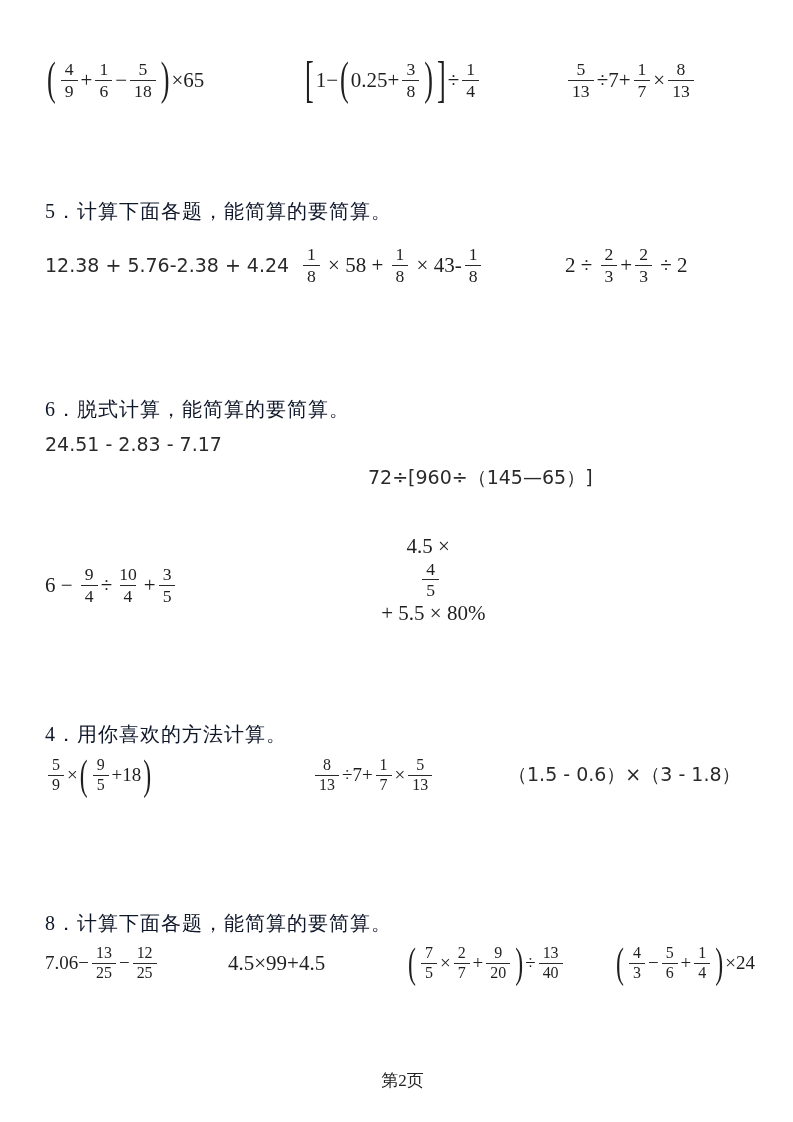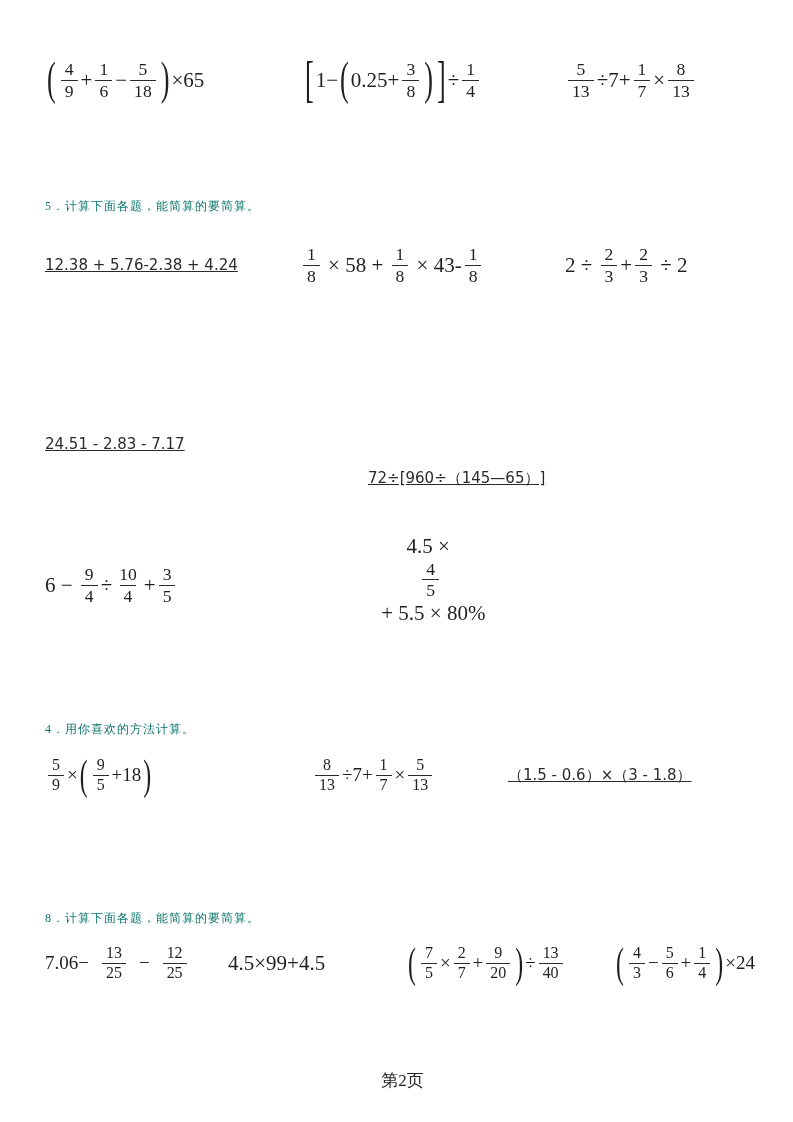--- a/index.html
+++ b/index.html
@@ -13,21 +13,21 @@
   }
   
   .expr{
     position:absolute;
     display:flex;
     align-items:center;
     height:60px;
     white-space:nowrap;
   }
   .expr.serif{font-size:21px;font-family:"Liberation Serif", serif;}
-  .expr.sans{font-size:15px;font-family:"DejaVu Sans", sans-serif;color:#2a2a2a;text-decoration:underline;}
+  .expr.sans{font-size:19px;font-family:"DejaVu Sans", sans-serif;color:#2a2a2a;}
   .expr.small{font-size:19px;}
   .tk{white-space:pre;}
   
   .frac{
     display:inline-flex;
     flex-direction:column;
     align-items:center;
     vertical-align:middle;
     margin:0 3px;
     font-size:0.84em;
@@ -41,22 +41,22 @@
     transform:scaleY(1.75);
     transform-origin:center;
     font-weight:300;
     margin:0 2px;
     font-size:1.25em;
   }
   .bigd.sq{transform:scaleY(1.95);}
   .heading{
     position:absolute;
     left:45px;
-    font-size:12px;
-    color:#0f766e;
+    font-size:20px;
+    color:#0f172a;
     font-family:"Liberation Serif", serif;
     letter-spacing:1px;
   }
   .footer{
     position:absolute;
     left:0;right:0;
     top:1069px;
     text-align:center;
     font-size:17px;
     color:#222222;
@@ -74,21 +74,21 @@
   .pos-h6{top:396px;}
   .pos-q6e1{left:45px;top:430px;height:28px;}
   .pos-q6e2{left:368px;top:430px;height:28px;margin-top:34px;}
   .pos-m1e1{left:45px;top:557px;height:56px;}
   .pos-m1e2{left:376px;top:534px;height:56px;flex-direction:column;}
   .pos-h7{top:721px;}
   .pos-q7e1{left:45px;top:747px;height:56px;}
   .pos-q7e2{left:312px;top:747px;height:56px;}
   .pos-q7e3{left:508px;top:747px;height:56px;}
   .pos-h8{top:910px;}
-  .pos-q8e1{left:45px;top:935px;height:56px;gap:10px;}
+  .pos-q8e1{left:45px;top:935px;height:56px;}
   .pos-q8e2{left:228px;top:935px;height:56px;}
   .pos-q8e3{left:406px;top:935px;height:56px;}
   .pos-q8e4{left:614px;top:935px;height:56px;}
 </style>
 </head>
 <body>
 
 <div class="page">
 
   <div class="expr serif pos-r0e1">
@@ -171,20 +171,21 @@
         <span class="den">3</span>
       </span>
       <span class="tk">+</span>
       <span class="frac">
         <span class="num">2</span>
         <span class="den">3</span>
       </span>
       <span class="tk"> ÷ 2</span>
     </div>
 
+  <div class="heading pos-h6">6．脱式计算，能简算的要简算。</div>
   <div class="expr sans pos-q6e1">
       <span class="tk">24.51 - 2.83 - 7.17</span>
     </div>
   <div class="expr sans pos-q6e2">
       <span class="tk">72÷[960÷（145—65）]</span>
     </div>
   <div class="expr serif pos-m1e1">
       <span class="tk">6 − </span>
       <span class="frac">
         <span class="num">9</span>

